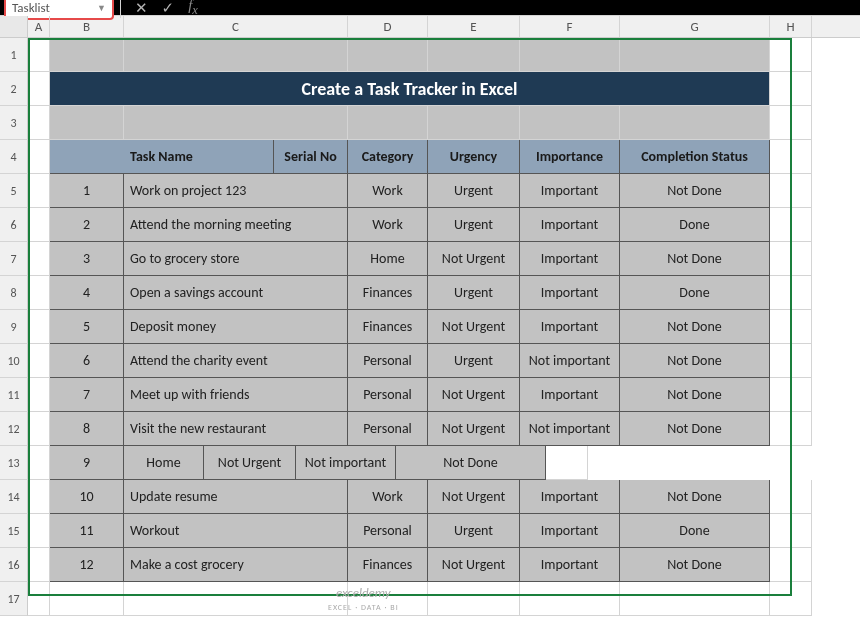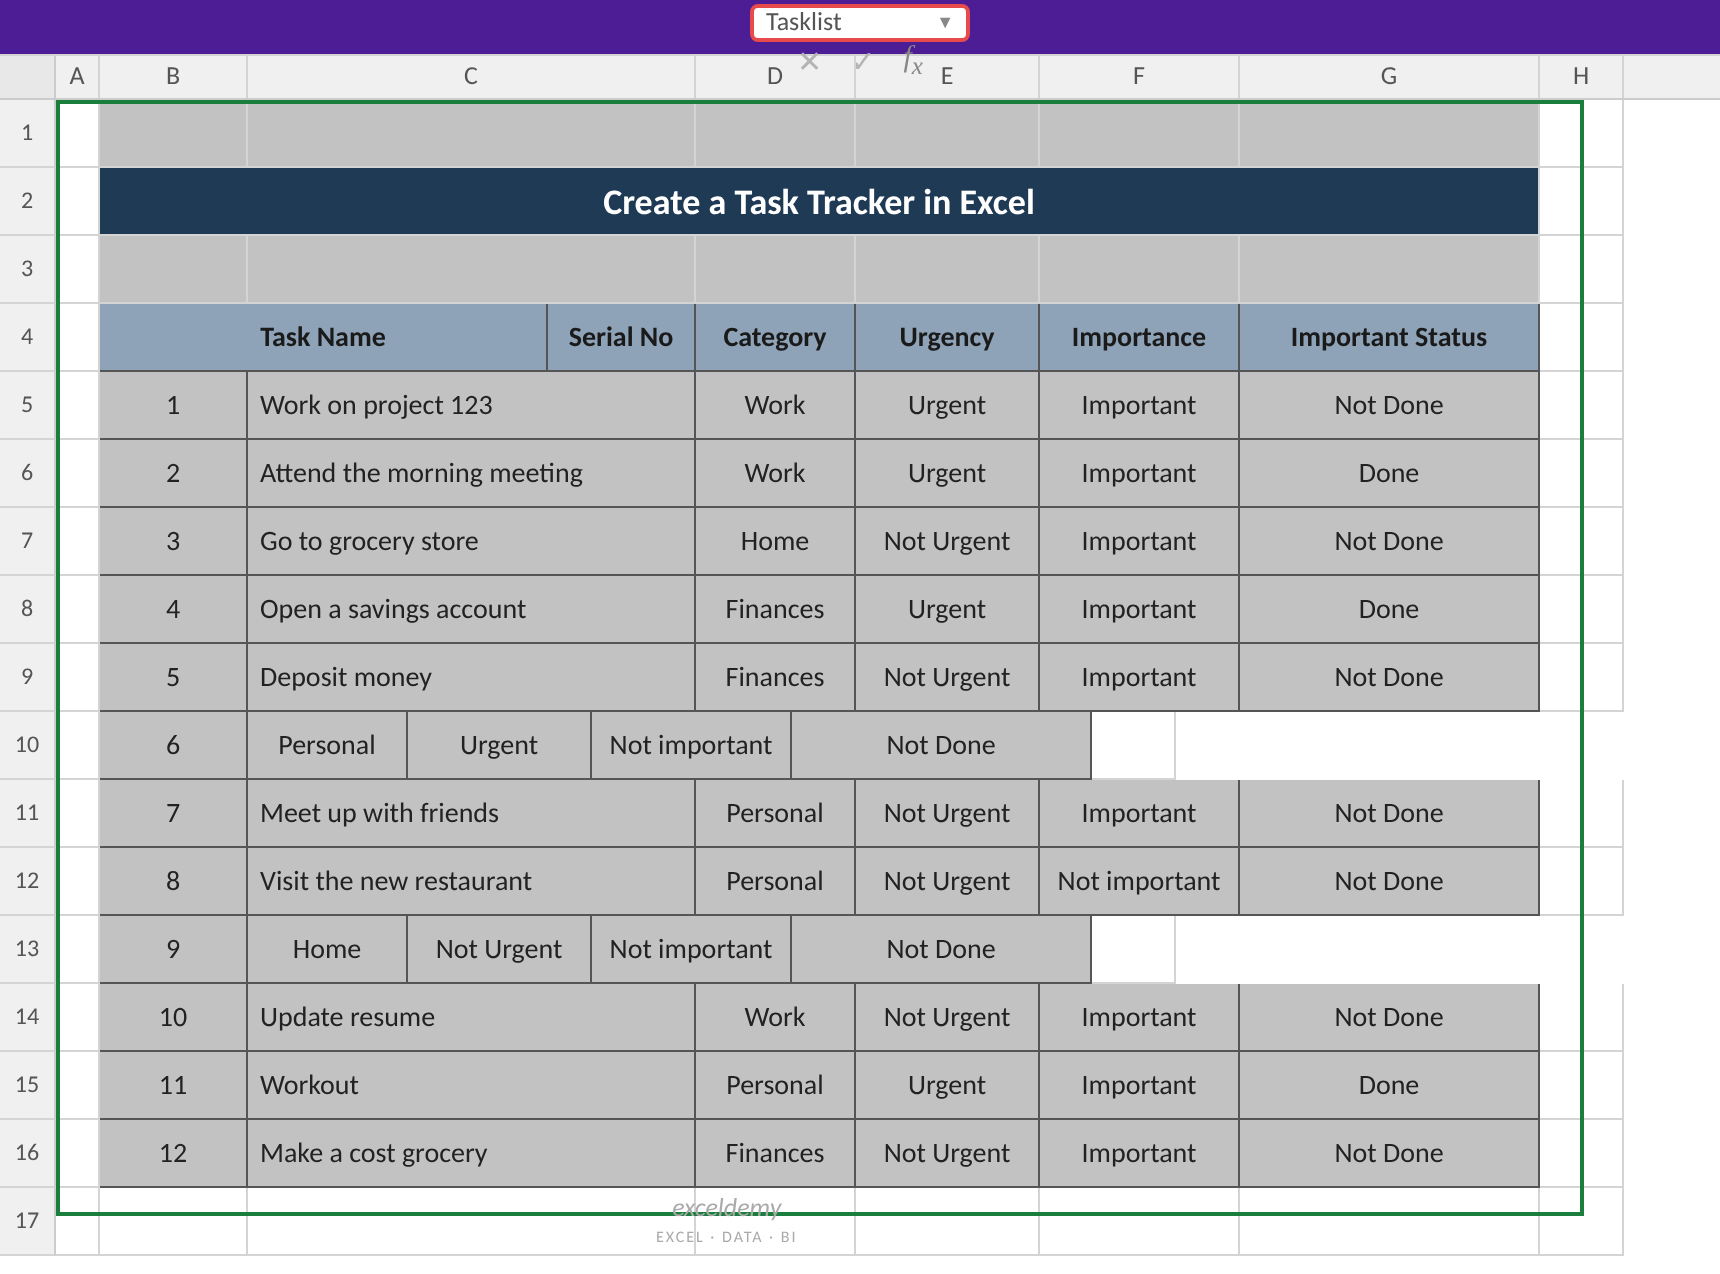--- a/index.html
+++ b/index.html
@@ -8,25 +8,24 @@
   background: #fff;
   font-size: 14px;
   color: #333;
   width: 860px;
   height: 637px;
   overflow: hidden;
 }
 .formula-bar {
   display: flex;
   align-items: center;
-  height: 28px;
+  height: 16px;
   border-bottom: 1px solid #d4d4d4;
-  background: #4c1d95;
+  background: #000000;
   padding: 2px 4px;
-  flex-direction: column;
 }
 .name-box {
   width: 110px;
   height: 24px;
   border: 2px solid #e64a4a;
   border-radius: 4px;
   background: #fff;
   display: flex;
   align-items: center;
   justify-content: space-between;
@@ -215,21 +214,21 @@
         <div class="cell cG selected"></div>
         <div class="cell cH"></div>
       </div>
       <div class="row">
         <div class="cell cA"></div>
         <div class="cell cC center hdr-cell">Task Name</div>
         <div class="cell cB center hdr-cell">Serial No</div>
         <div class="cell cD center hdr-cell">Category</div>
         <div class="cell cE center hdr-cell">Urgency</div>
         <div class="cell cF center hdr-cell">Importance</div>
-        <div class="cell cG center hdr-cell">Important Status</div>
+        <div class="cell cG center hdr-cell">Completion Status</div>
         <div class="cell cH"></div>
       </div>
       <div class="row">
         <div class="cell cA"></div>
         <div class="cell cB center data-cell">1</div>
         <div class="cell cC data-cell">Work on project 123</div>
         <div class="cell cD center data-cell">Work</div>
         <div class="cell cE center data-cell">Urgent</div>
         <div class="cell cF center data-cell">Important</div>
         <div class="cell cG center data-cell">Not Done</div>
@@ -271,20 +270,21 @@
         <div class="cell cC data-cell">Deposit money</div>
         <div class="cell cD center data-cell">Finances</div>
         <div class="cell cE center data-cell">Not Urgent</div>
         <div class="cell cF center data-cell">Important</div>
         <div class="cell cG center data-cell">Not Done</div>
         <div class="cell cH"></div>
       </div>
       <div class="row">
         <div class="cell cA"></div>
         <div class="cell cB center data-cell">6</div>
+        <div class="cell cC data-cell">Attend the charity event</div>
         <div class="cell cD center data-cell">Personal</div>
         <div class="cell cE center data-cell">Urgent</div>
         <div class="cell cF center data-cell">Not important</div>
         <div class="cell cG center data-cell">Not Done</div>
         <div class="cell cH"></div>
       </div>
       <div class="row">
         <div class="cell cA"></div>
         <div class="cell cB center data-cell">7</div>
         <div class="cell cC data-cell">Meet up with friends</div>

